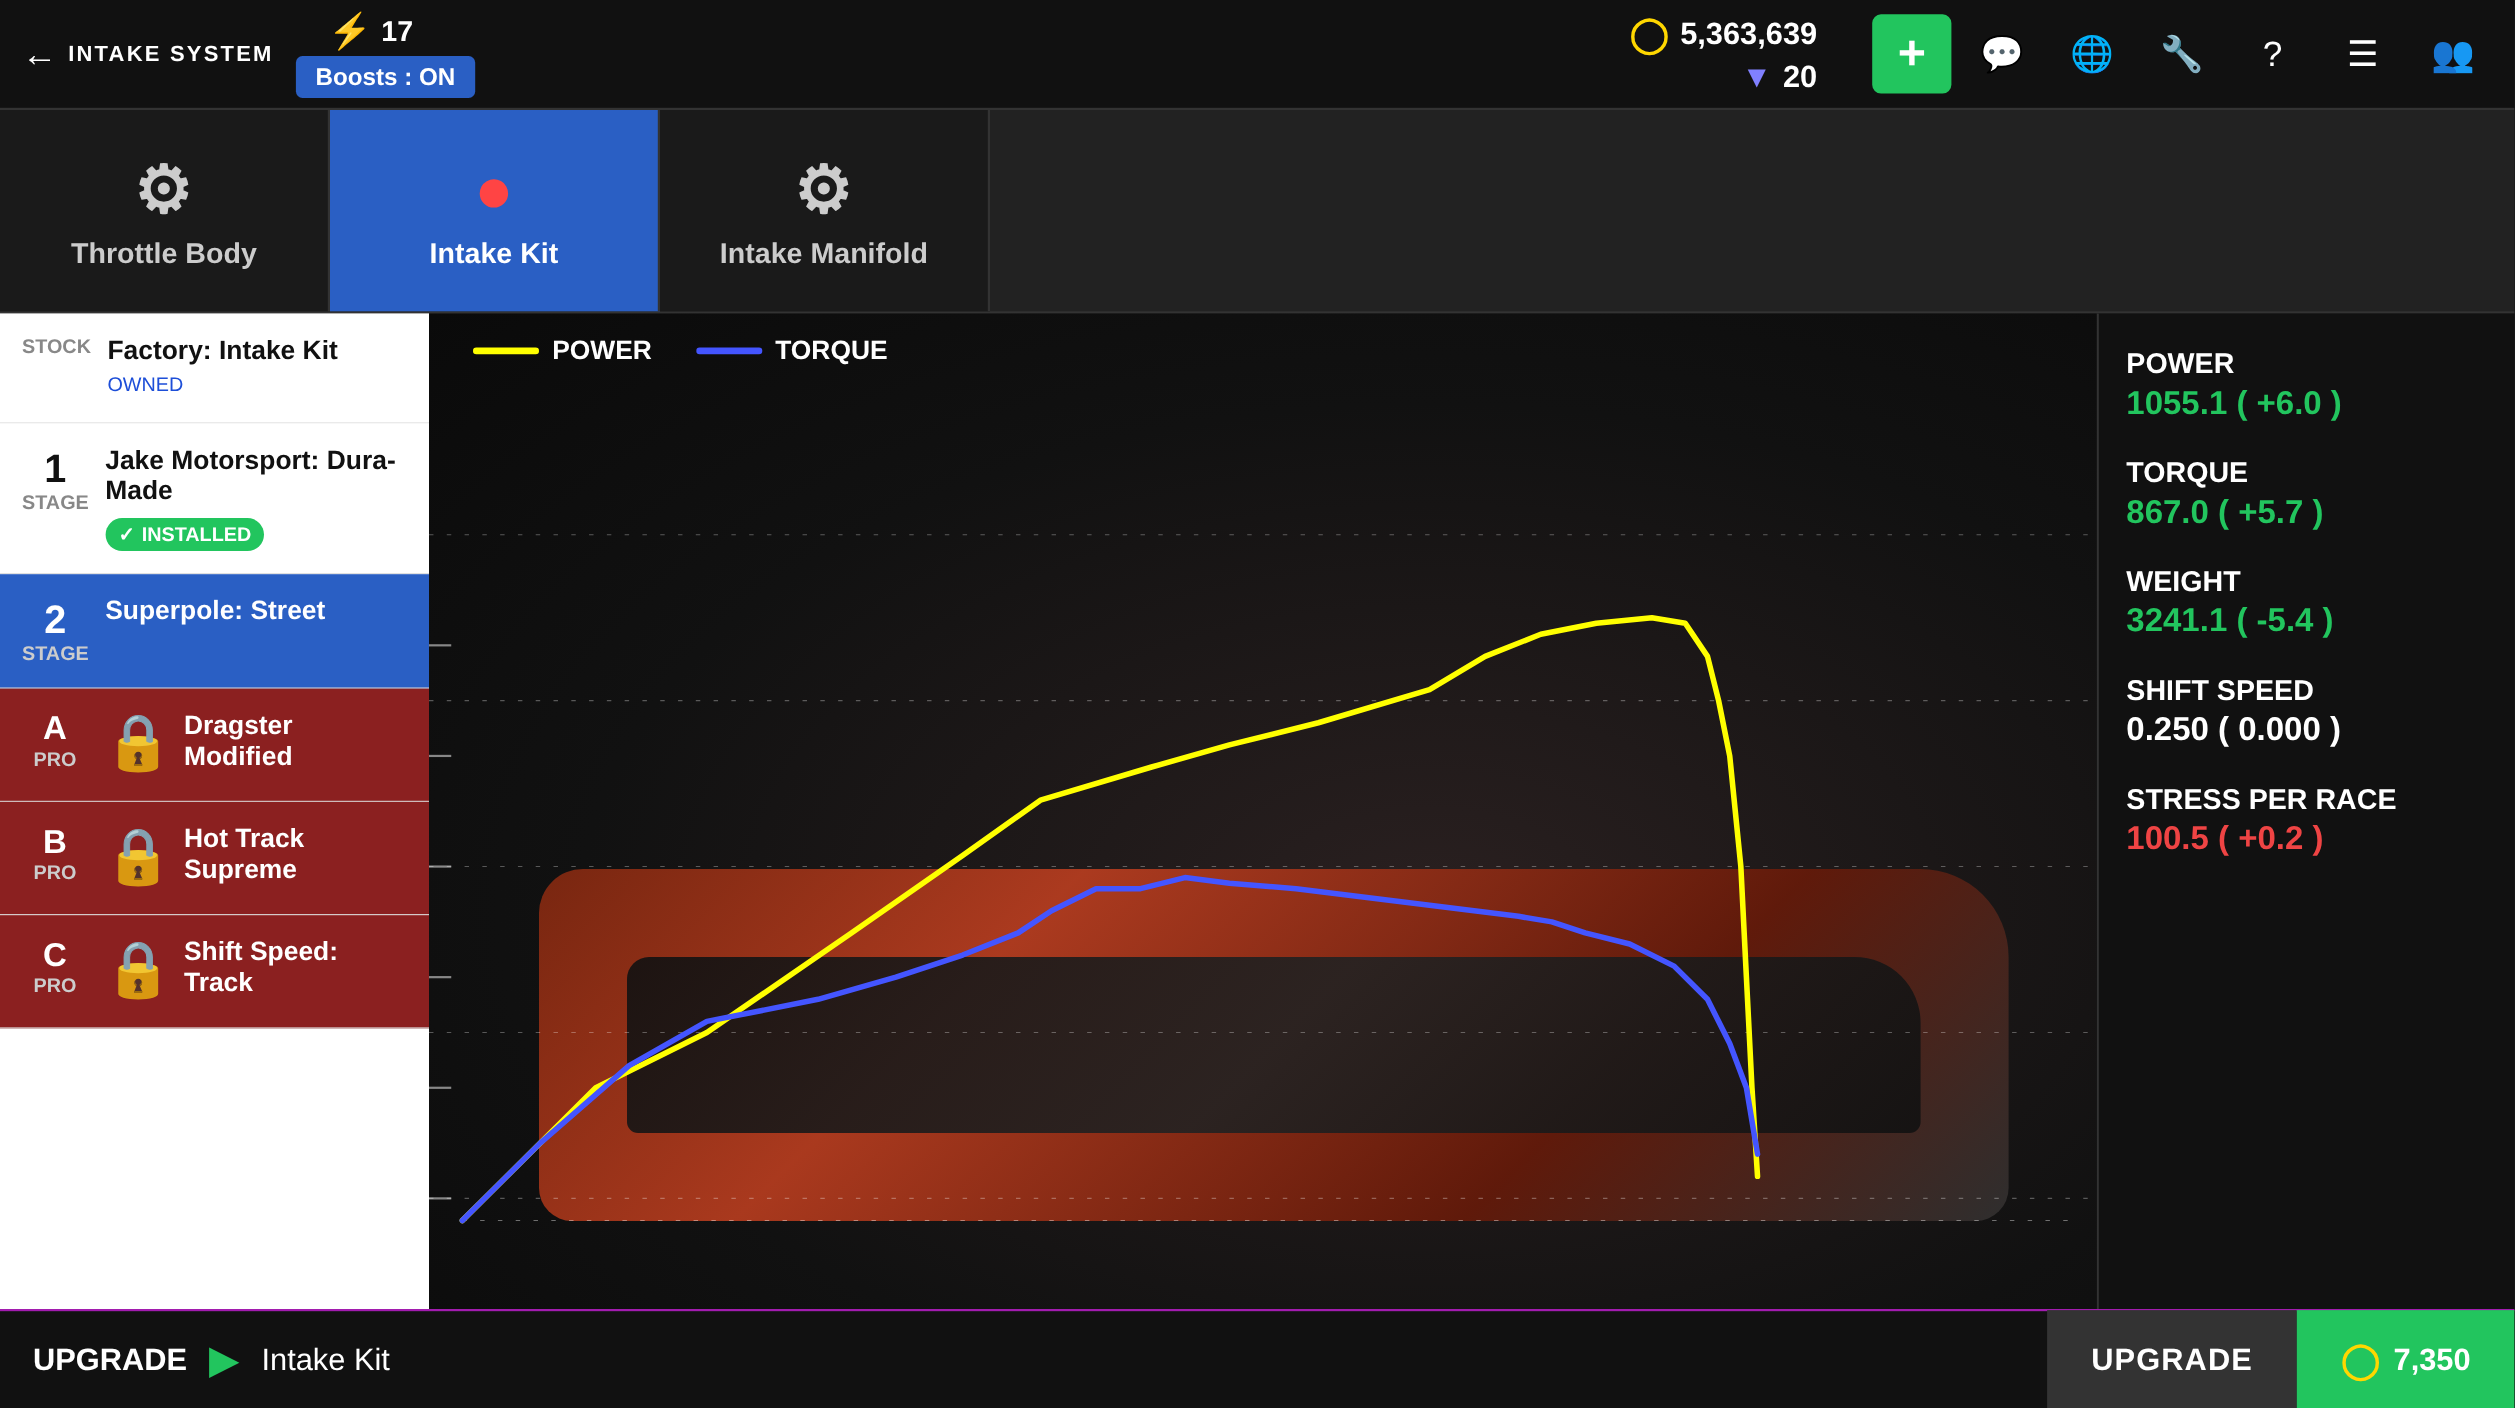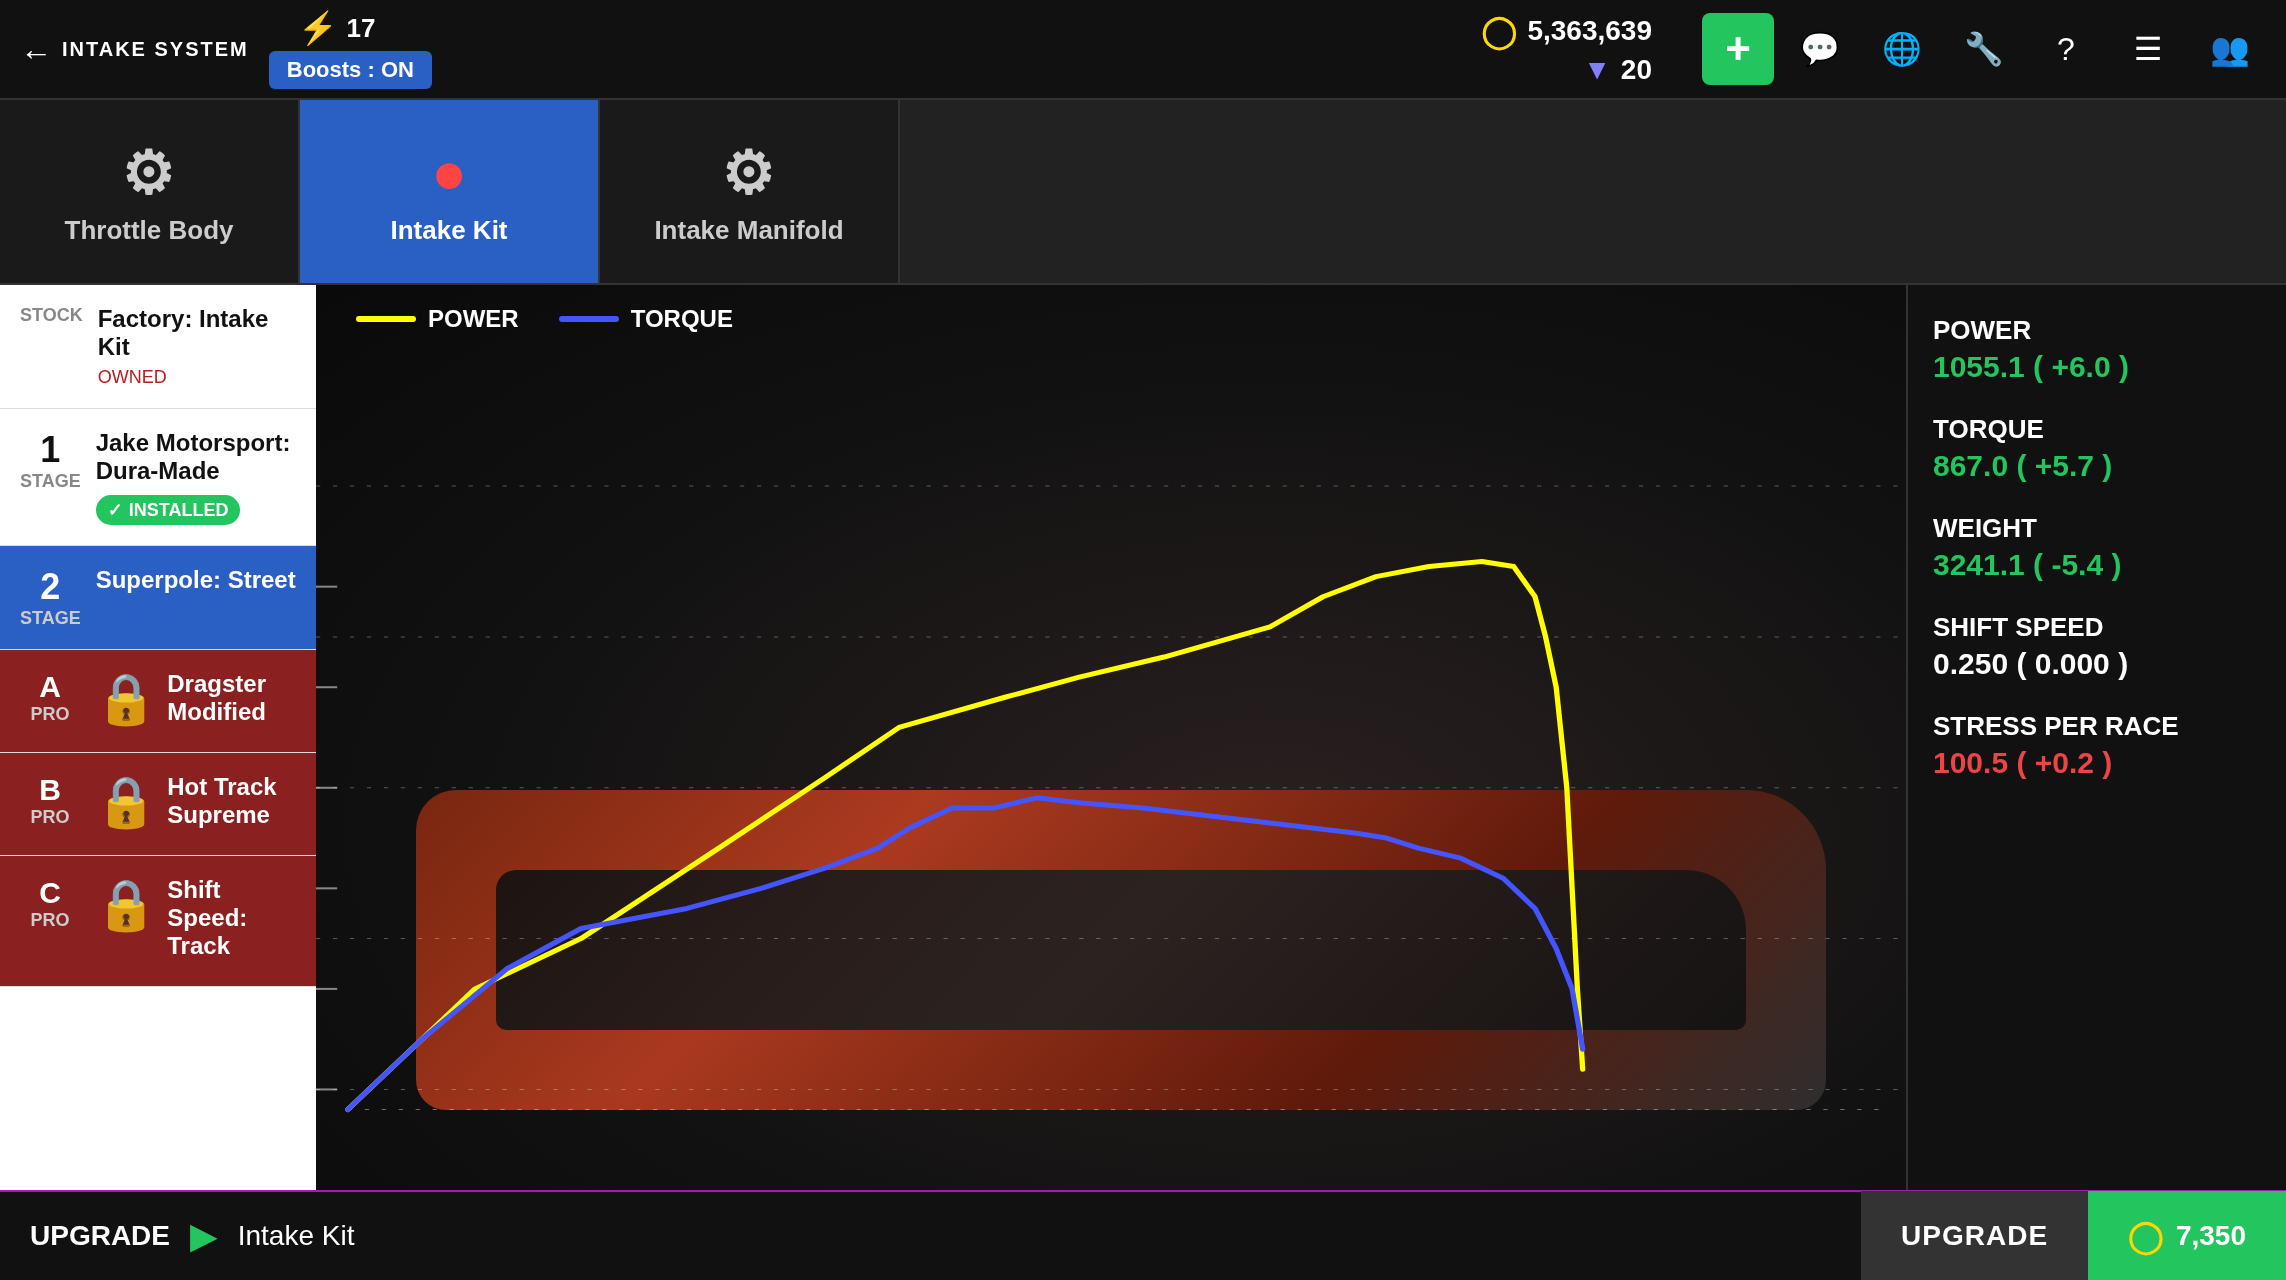--- a/index.html
+++ b/index.html
@@ -129,21 +129,21 @@
     }
 
     
     .main-content {
       display: flex;
       height: calc(1280px - 100px - 185px - 90px);
     }
 
     
     .left-panel {
-      width: 316px;
+      width: 390px;
       background: #fff;
       display: flex;
       flex-direction: column;
       overflow-y: auto;
     }
     .upgrade-item {
       display: flex;
       align-items: flex-start;
       padding: 20px;
       border-bottom: 1px solid #ddd;
@@ -181,21 +181,21 @@
     .item-info {
       flex: 1;
     }
     .item-name {
       font-size: 24px;
       font-weight: bold;
       margin-bottom: 6px;
     }
     .owned-badge {
       font-size: 18px;
-      color: #b91c1c;
+      color: #1d4ed8;
       text-transform: uppercase;
     }
     .installed-badge {
       display: inline-flex;
       align-items: center;
       gap: 6px;
       background: #22c55e;
       color: white;
       padding: 4px 12px;
       border-radius: 20px;

